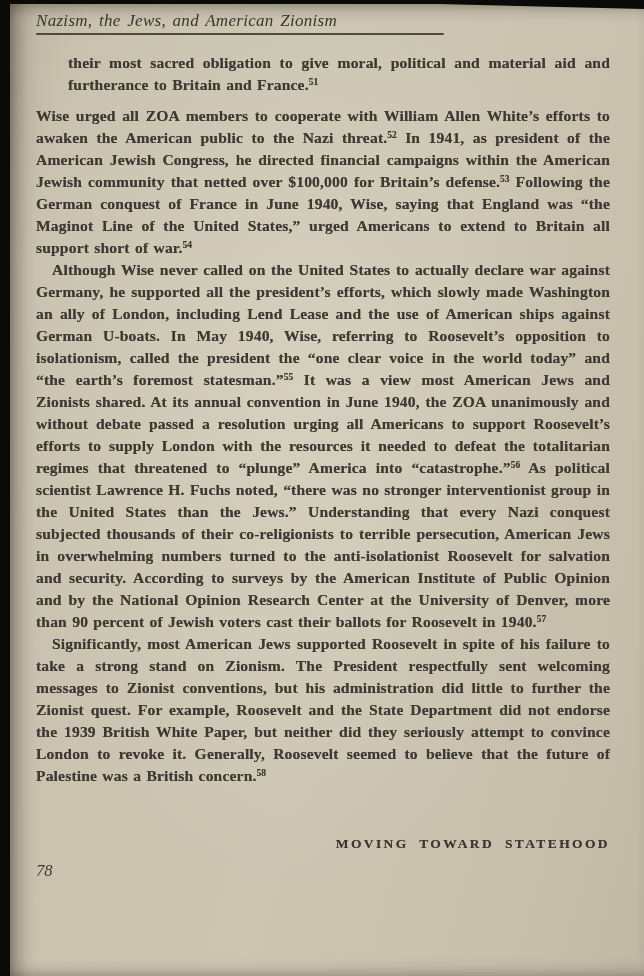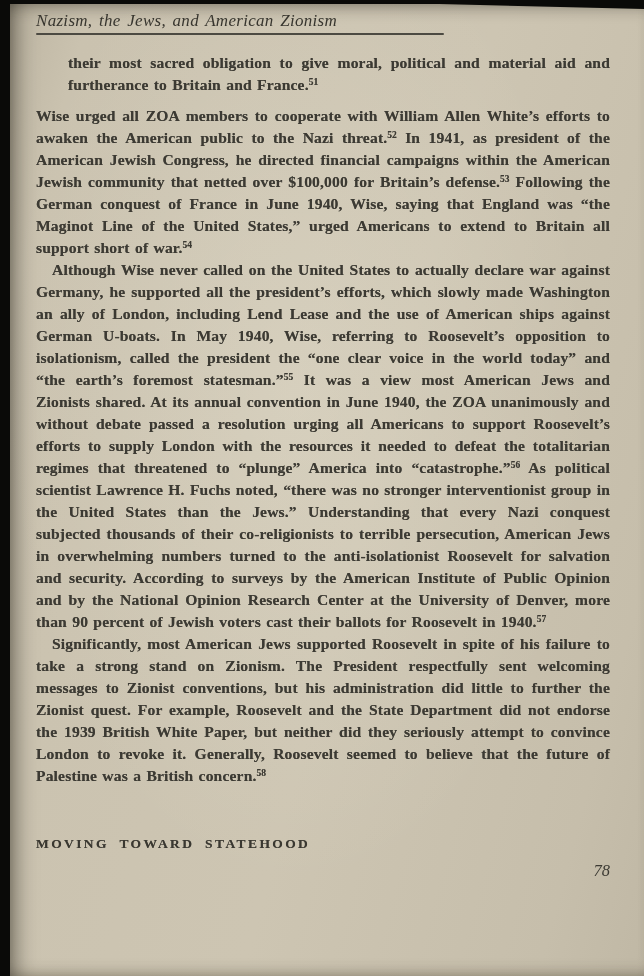--- a/index.html
+++ b/index.html
@@ -69,32 +69,32 @@
   }
   .section-heading {
     margin: 0;
     margin-top: 49px;
     font-size: 13.5px;
     font-weight: 600;
     letter-spacing: 2.4px;
     word-spacing: 5px;
     color: #3a3831;
     text-shadow: 0 0 0.5px rgba(56,54,47,0.6);
+    text-align: right;
   }
   .para-even { margin-top: 30px; }
   .lead-cap {
     font-size: 20px;
     letter-spacing: 0.2px;
   }
   .page-number {
     margin-top: 9px;
     font-style: italic;
     font-size: 16.5px;
     color: #3c3a33;
-    text-align: right;
   }
 </style>
 </head>
 <body>
 
 <div class="page">
   <div class="running-header">Nazism, the Jews, and American Zionism</div>
   <div class="header-rule"></div>
 
   <p class="body-text quote">their most sacred obligation to give moral, political and material aid and furtherance to Britain and France.<sup>51</sup></p>

